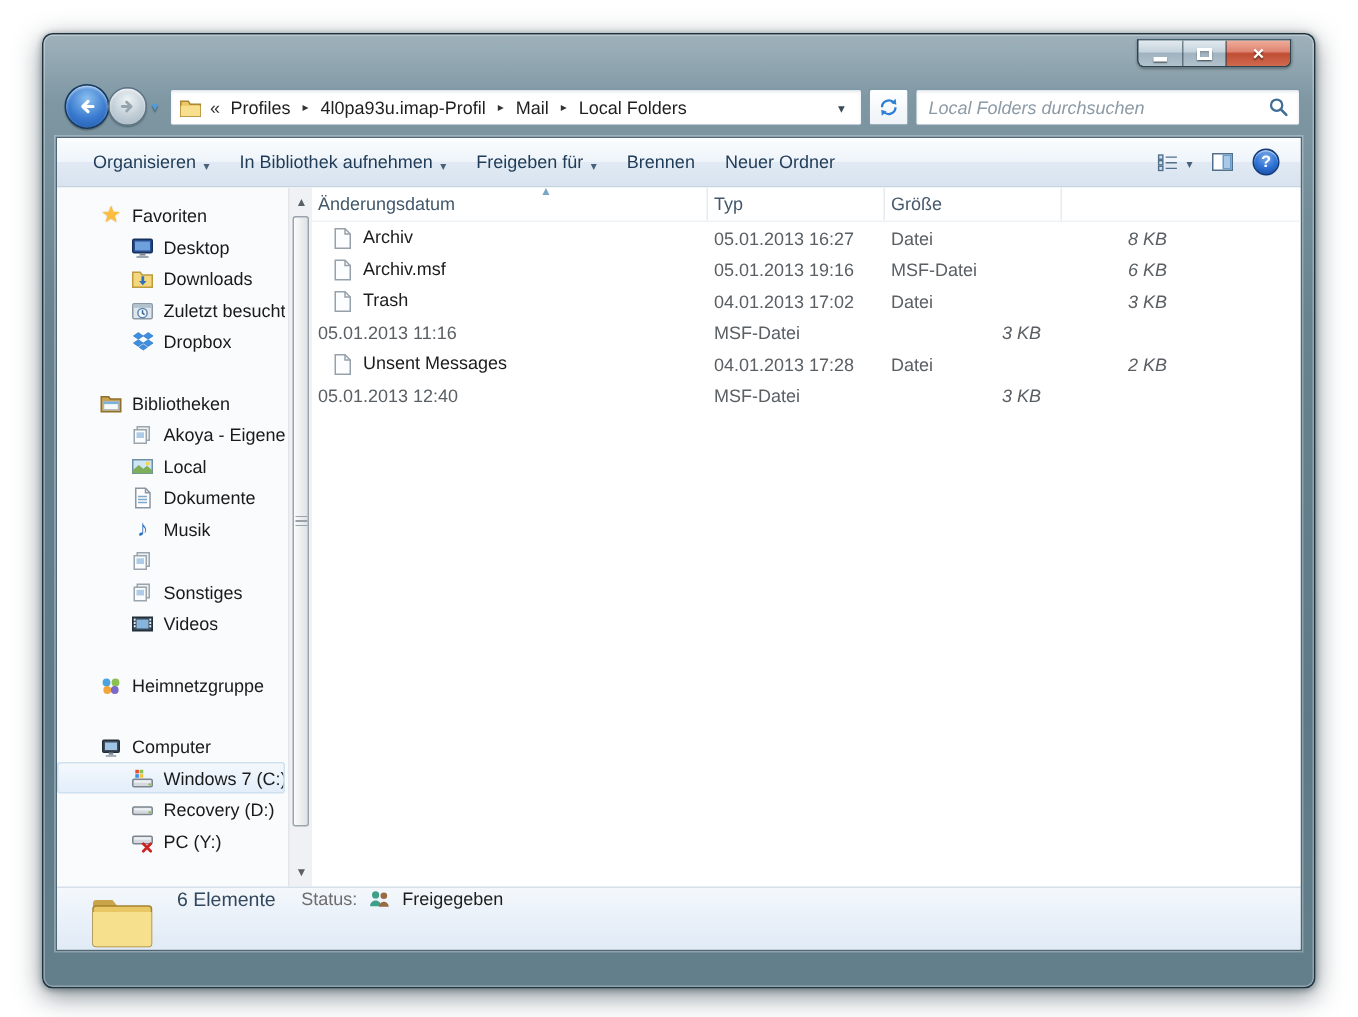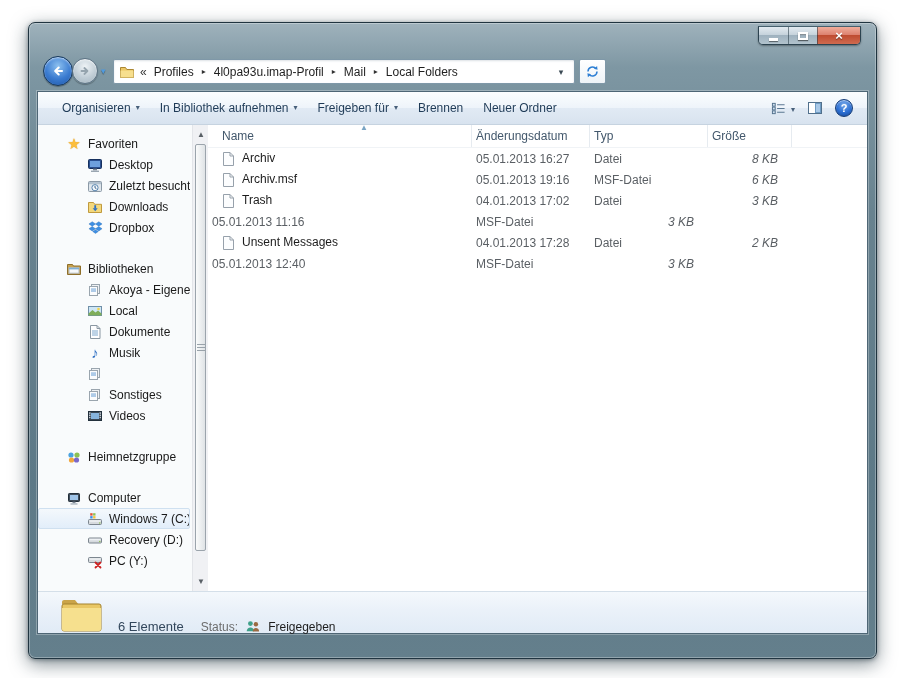--- a/index.html
+++ b/index.html
@@ -52,21 +52,21 @@
   .searchbox input::placeholder{color:#8d9ba6;font-style:italic;}
 
   
   .client{position:absolute;left:8px;right:8px;top:68px;bottom:24px;background:#fff;
     border:1px solid #4e6675;box-shadow:0 0 0 1px rgba(255,255,255,.28);}
 
   
   .cmdbar{position:absolute;left:0;right:0;top:0;height:33px;display:flex;align-items:center;padding:0 14px;
     background:linear-gradient(180deg,#fbfdfe 0%,#eef4fa 49%,#e1eaf4 51%,#d8e3ef 100%);
     border-bottom:1px solid #c6d3e0;}
-  .cmd-btn{display:flex;align-items:flex-start;gap:5px;padding:5px 10px;font-size:12px;color:#1f3b57;border-radius:3px;}
+  .cmd-btn{display:flex;align-items:flex-end;gap:5px;padding:5px 10px;font-size:12px;color:#1f3b57;border-radius:3px;}
   .cmd-drop{font-size:8px;color:#48607a;padding-top:2px;}
   .cmd-right{margin-left:auto;display:flex;align-items:center;gap:12px;}
   .views-btn{display:flex;align-items:center;gap:5px;}
   .help-btn{width:18px;height:18px;border-radius:50%;display:grid;place-items:center;color:#fff;
     font-size:11px;font-weight:bold;border:1px solid #123a77;
     background:radial-gradient(circle at 50% 30%,#7aaae8 0%,#2b6fd4 55%,#16448f 100%);
     box-shadow:inset 0 1px 1px rgba(255,255,255,.6);}
 
   
   .content{position:absolute;left:0;right:0;top:33px;bottom:42px;display:flex;}
@@ -100,21 +100,21 @@
   .sort-arrow{position:absolute;left:152px;top:-2px;font-size:8px;color:#7aa5c4;}
   .fl-row{display:grid;grid-template-columns:264px 118px 118px 84px;height:21px;align-items:center;font-size:12px;}
   .cell-name{display:flex;gap:6px;padding-left:12px;color:#1c1c1c;white-space:nowrap;overflow:hidden;}
   .cell-dim{color:#5a5f64;padding-left:4px;}
   .cell-size{color:#5a5f64;text-align:right;padding-right:14px;font-style:italic;}
 
   
   .statusbar{position:absolute;left:0;right:0;bottom:0;height:42px;
     background:linear-gradient(180deg,#f4f8fc 0%,#eaf1f9 45%,#e1ebf6 100%);border-top:1px solid #d4dfe9;}
   .status-folder{position:absolute;left:20px;top:2px;}
-  .status-text{position:absolute;left:80px;top:0;height:42px;display:flex;align-items:flex-end;gap:7px;font-size:12px;}
+  .status-text{position:absolute;left:80px;top:0;height:42px;display:flex;align-items:flex-start;gap:7px;font-size:12px;}
   .st-count{color:#33475c;font-size:13px;}
   .st-label{color:#6d6d6d;margin-left:10px;}
   .st-value{color:#1d1d1d;}
 </style>
 </head>
 <body>
 
 <div class="window">
 
   <div class="win-controls">
@@ -162,20 +162,27 @@
 
     <div class="btn-refresh">
       <svg width="15" height="15" viewBox="0 0 16 16">
         <path d="M3.2 8a4.8 4.8 0 0 1 8.6-2.9" fill="none" stroke="#2e7fd4" stroke-width="1.6"></path>
         <polygon points="12.9,2 13.4,6.2 9.6,5" fill="#2e7fd4"></polygon>
         <path d="M12.8 8a4.8 4.8 0 0 1-8.6 2.9" fill="none" stroke="#2e7fd4" stroke-width="1.6"></path>
         <polygon points="3.1,14 2.6,9.8 6.4,11" fill="#2e7fd4"></polygon>
       </svg>
     </div>
 
+    <div class="searchbox">
+      <input type="text" placeholder="Local Folders durchsuchen" style="">
+      <svg width="15" height="15" viewBox="0 0 16 16">
+        <circle cx="6.5" cy="6.5" r="4" fill="none" stroke="#3f6d96" stroke-width="1.6"></circle>
+        <path d="M9.6 9.6l3.8 3.8" stroke="#3f6d96" stroke-width="1.8" stroke-linecap="round"></path>
+      </svg>
+    </div>
   </div>
 
   <div class="client">
 
     <div class="cmdbar">
       <div class="cmd-btn">
         <span>Organisieren</span>
         <span class="cmd-drop">▾</span>
       </div>
       <div class="cmd-btn">
@@ -232,37 +239,37 @@
                 <rect x="3" y="4" width="10" height="6" fill="#6ea0dd"></rect>
                 <rect x="6" y="11.6" width="4" height="1.8" fill="#7c8894"></rect>
                 <rect x="4" y="13.6" width="8" height="1.4" fill="#9aa6b1"></rect>
               </svg>
             </span>
           <span class="lbl">Desktop</span>
         </div>
         <div class="side-row child">
           <span class="ic">
               <svg width="16" height="16" viewBox="0 0 16 16">
+                <path d="M1.5 3.5h5l1.2 1.8h6.8v8.2h-13z" fill="#f3d87d" stroke="#c09a3e"></path>
+                <rect x="7.3" y="6.2" width="1.8" height="3.4" fill="#2e6fc2"></rect>
+                <polygon points="5.7,9.3 10.7,9.3 8.2,12.2" fill="#2e6fc2"></polygon>
+              </svg>
+            </span>
+          <span class="lbl">Downloads</span>
+        </div>
+        <div class="side-row child">
+          <span class="ic">
+              <svg width="16" height="16" viewBox="0 0 16 16">
                 <rect x="1.5" y="3.5" width="13" height="10" rx="1" fill="#dfe6ec" stroke="#8b99a6"></rect>
                 <rect x="2" y="4" width="12" height="2.2" fill="#b3c2cf"></rect>
                 <circle cx="8" cy="9.7" r="3.1" fill="#f4f7fa" stroke="#5b87b0"></circle>
                 <path d="M8 7.9v1.9l1.4.9" stroke="#35618c" fill="none"></path>
               </svg>
             </span>
           <span class="lbl">Zuletzt besucht</span>
-        </div>
-        <div class="side-row child">
-          <span class="ic">
-              <svg width="16" height="16" viewBox="0 0 16 16">
-                <path d="M1.5 3.5h5l1.2 1.8h6.8v8.2h-13z" fill="#f3d87d" stroke="#c09a3e"></path>
-                <rect x="7.3" y="6.2" width="1.8" height="3.4" fill="#2e6fc2"></rect>
-                <polygon points="5.7,9.3 10.7,9.3 8.2,12.2" fill="#2e6fc2"></polygon>
-              </svg>
-            </span>
-          <span class="lbl">Downloads</span>
         </div>
         <div class="side-row child">
           <span class="ic">
               <svg width="15" height="15" viewBox="0 0 16 16">
                 <g fill="#3d8fe4" stroke="#1f66b0" stroke-width=".4">
                   <polygon points="4.5,1.8 8,4.2 4.5,6.6 1,4.2"></polygon>
                   <polygon points="11.5,1.8 15,4.2 11.5,6.6 8,4.2"></polygon>
                   <polygon points="4.5,6.9 8,9.3 4.5,11.7 1,9.3"></polygon>
                   <polygon points="11.5,6.9 15,9.3 11.5,11.7 8,9.3"></polygon>
                   <polygon points="8,10.3 10.9,12.3 8,14.3 5.1,12.3"></polygon>
@@ -419,21 +426,20 @@
           <div class="sb-thumb">
               <span class="sb-grip"></span>
             </div>
           <div class="sb-btn sb-down">▼</div>
         </div>
       </div>
 
       <div class="filelist">
         <div class="fl-header">
           <span class="sort-arrow">▲</span>
-          <div class="hcell first">Name</div>
           <div class="hcell">Änderungsdatum</div>
           <div class="hcell">Typ</div>
           <div class="hcell">Größe</div>
         </div>
 
         <div class="fl-row">
           <div class="cell-name">
               <span class="ic">
                 <svg width="14" height="16" viewBox="0 0 14 16">
                   <path d="M2.5 1.5h6.5l3.5 3.5v9.5h-10z" fill="#fcfdfe" stroke="#97a1ab"></path>

